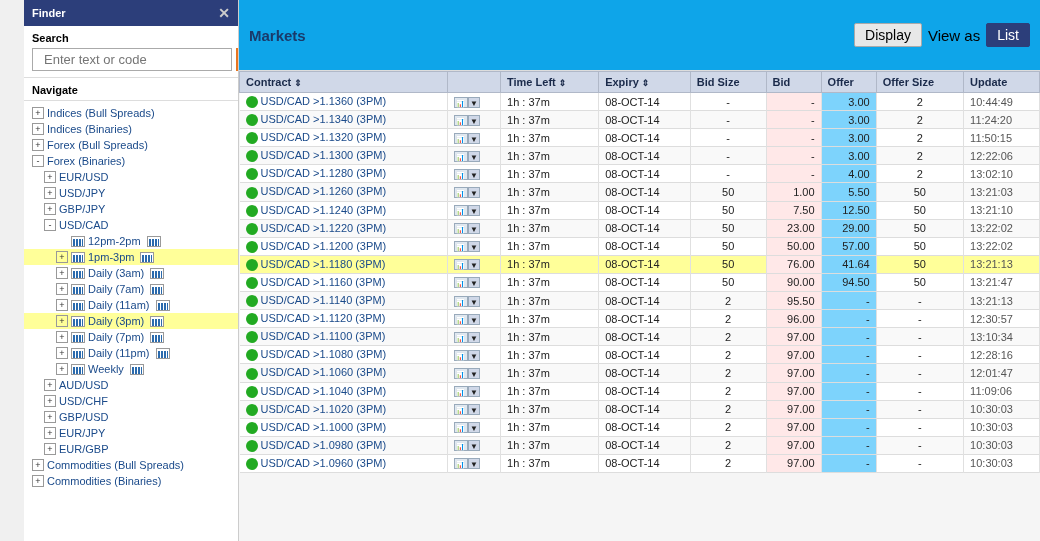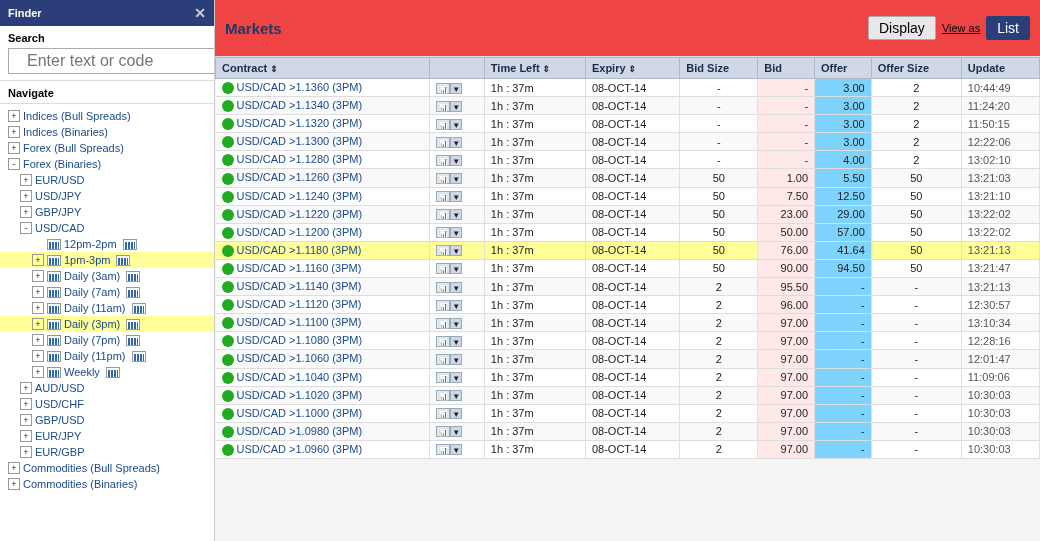--- a/index.html
+++ b/index.html
@@ -8,20 +8,21 @@
     
     #sidebar {
       width: 215px;
       min-width: 215px;
       background: #fff;
       border-right: 1px solid #ccc;
       display: flex;
       flex-direction: column;
       height: 541px;
       overflow: hidden;
+      margin-left: 24px;
     }
     #sidebar-header {
       background: #2c3e7a;
       color: #fff;
       display: flex;
       align-items: center;
       justify-content: space-between;
       padding: 5px 8px;
       font-size: 13px;
       font-weight: bold;
@@ -40,22 +41,22 @@
       margin-bottom: 4px;
       display: block;
     }
     #search-row {
       display: flex;
       gap: 4px;
     }
     #search-input {
       flex: 1;
       border: 1px solid #aaa;
-      padding: 3px 18px;
-      font-size: 16px;
+      padding: 3px 11px;
+      font-size: 13px;
       color: #999;
     }
     #search-button {
       background: #e87722;
       color: #fff;
       border: none;
       padding: 3px 8px;
       cursor: pointer;
       font-size: 11px;
       font-weight: bold;
@@ -119,22 +120,22 @@
       display: flex;
       flex-direction: column;
       height: 541px;
       overflow: hidden;
       background: #f5f5f5;
     }
     #main-header {
       display: flex;
       align-items: center;
       justify-content: space-between;
-      padding: 16px 10px;
-      background: #ef4444;
+      padding: 23px 10px;
+      background: #0ea5e9;
       border-bottom: 1px solid #ddd;
     }
     #markets-title {
       font-size: 15px;
       font-weight: bold;
       color: #1a3a6a;
     }
     #header-buttons {
       display: flex;
       gap: 6px;
@@ -365,21 +366,21 @@
         <span>Commodities (Binaries)</span>
       </div>
     </div>
 </div>
 
 <div id="main">
   <div id="main-header">
     <span id="markets-title">Markets</span>
     <div id="header-buttons">
       <button class="header-btn">Display</button>
-      <span style="font-size:11px;text-decoration:underline;">View as</span>
+      <span style="font-size:15px;">View as</span>
       <button class="header-btn active">List</button>
     </div>
   </div>
   <div id="table-container">
     <table>
       <thead>
         <tr id="thead-row">
             <th>Contract<span class="sort-arrow">⇕</span></th>
             <th></th>
             <th>Time Left<span class="sort-arrow">⇕</span></th>

